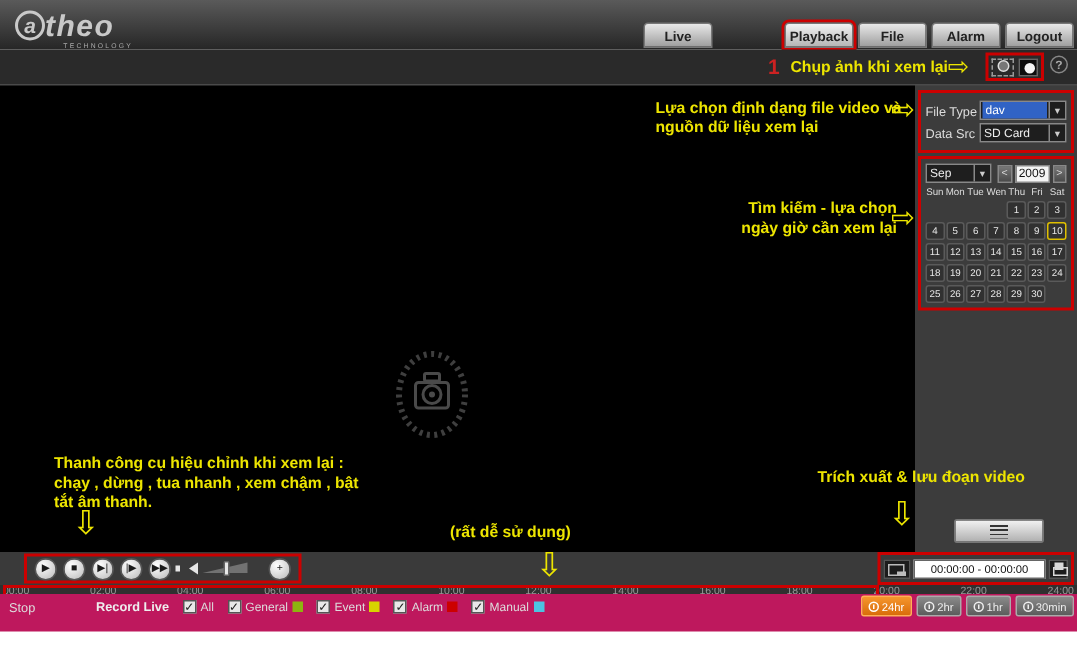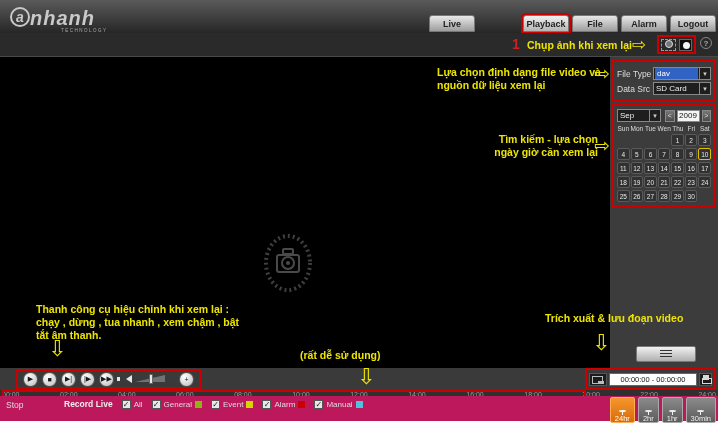--- a/index.html
+++ b/index.html
@@ -124,37 +124,37 @@
   .bottombar { position:absolute; left:0; top:396px; width:718px; height:25px; background:#be185d; }
   .state-lbl { position:absolute; left:6px; top:4px; color:#ddd; font-size:8.5px; }
   .rt-row { position:absolute; left:64px; top:3px; display:flex; align-items:center; gap:9px; }
   .rt-title { color:#eee; font-size:8.5px; font-weight:bold; }
   .rt-item { display:flex; align-items:center; gap:3px; }
   .cb { width:9px; height:9px; background:#e8e8e8; border:1px solid #555; color:#222; font-size:8px;
         line-height:8px; text-align:center; cursor:pointer; }
   .rt-label { color:#ddd; font-size:8px; }
   .sq { width:7px; height:7px; display:inline-block; }
   .zoom-row { position:absolute; right:2px; top:1px; display:flex; gap:3px; }
-  .zbtn { height:14px; padding:12px 4px; background:linear-gradient(#8a8a8a,#5c5c5c); border:1px solid #aaa;
-          border-radius:2px; color:#eee; font-size:7.5px; display:flex; align-items:center; gap:2px; cursor:pointer;flex-direction:column; }
+  .zbtn { height:14px; padding:0 4px; background:linear-gradient(#8a8a8a,#5c5c5c); border:1px solid #aaa;
+          border-radius:2px; color:#eee; font-size:7.5px; display:flex; align-items:center; gap:2px; cursor:pointer; }
   .zbtn.active { background:linear-gradient(#f5962d,#d96c0a); border-color:#ffb055; color:#fff; }
   .clock { width:7px; height:7px; border:1px solid currentColor; border-radius:50%; position:relative; }
   .clock::after { content:""; position:absolute; left:2px; top:1px; width:1px; height:3px; background:currentColor; }
 
   .footer-white { position:absolute; left:0; top:437px; width:718px; height:11px; background:#fff; }
 </style>
 </head>
 <body>
 
 <div id="app">
 
   <div class="header">
     <div class="logo">
       <span class="logo-a">a</span>
-      <span class="logo-rest">nhanh</span>
+      <span class="logo-rest">theo</span>
       <span class="logo-sub">TECHNOLOGY</span>
     </div>
     <div class="tabs">
         <div class="tab">Live</div>
         <div class="tab active">Playback</div>
         <div class="tab">File</div>
         <div class="tab">Alarm</div>
         <div class="tab">Logout</div>
       </div>
   </div>

